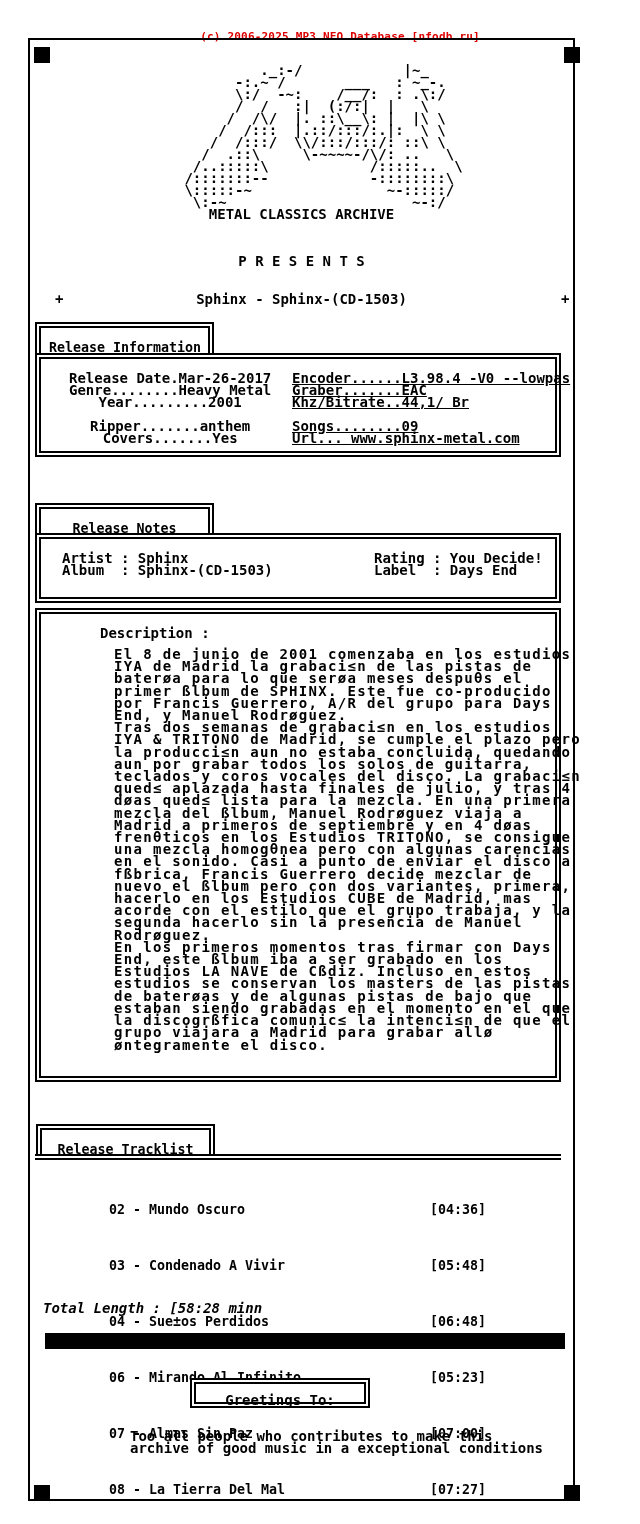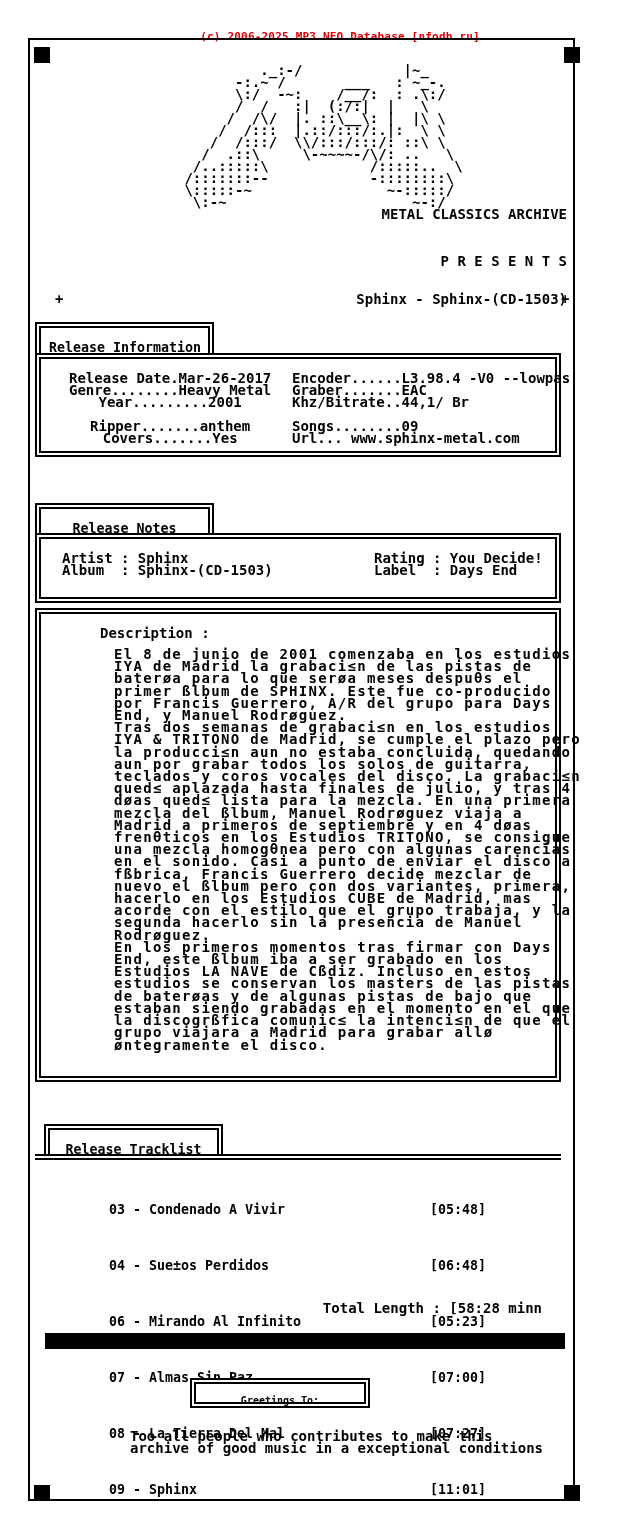--- a/index.html
+++ b/index.html
@@ -36,74 +36,74 @@
   }
   .corner-square {
     width: 7px; height: 7px;
     background: #000;
   }
   .sq-tl { left: 14px;  top: 27px; }
   .sq-tr { left: 544px; top: 27px; }
   .sq-bl { left: 14px;  top: 1465px; }
   .sq-br { left: 544px; top: 1465px; }
   .ascii-art { left: 148px; top: 36px; }
-  .center-line { left: 8px; width: 547px; text-align: right; }
+  .center-line { left: 8px; width: 547px; text-align: center; }
   .archive-name { top: 180px; }
   .presents { top: 227px; }
   .title-row { top: 265px; }
   .plus-left  { left: 27px;  top: 265px; }
   .plus-right { left: 533px; top: 265px; }
   .tab {
     width: 179px; height: 36px;
     border: 6px double #000;
     border-bottom: none;
     background: #fff;
     text-align: center;
     font-size: 13.3px;
     line-height: 24px;
     font-weight: bold;
     white-space: pre;
   }
   .dbox { border: 6px double #000; background: #fff; }
   .info-tab  { left: 15px; top: 302px; }
   .info-box  { left: 15px; top: 333px; width: 526px; height: 104px; }
   .info-left  { left: 41px;  top: 344px; text-align: center; }
-  .info-right { left: 264px; top: 344px; }
+  .info-right { left: 264px; top: 344px; text-decoration: underline; }
   .notes-tab { left: 15px; top: 483px; height: 30px; }
   .notes-box { left: 15px; top: 513px; width: 526px; height: 70px; }
   .notes-left  { left: 34px;  top: 524px; }
   .notes-right { left: 346px; top: 524px; }
   .desc-box { left: 15px; top: 588px; width: 526px; height: 474px; }
   .desc-heading { left: 72px; top: 599px; }
   .desc-body {
     left: 86px; top: 620px;
     line-height: 12.2px;
     letter-spacing: 1.3px;
   }
-  .tl-tab { left: 24px; top: 1104px; height: 30px; }
+  .tl-tab { left: 16px; top: 1104px; height: 30px; }
   .tl-divider {
     left: 15px; top: 1134px;
     width: 526px; height: 0;
     border-top: 6px double #000;
   }
   .tracks { left: 57px; top: 1152px; width: 441px; }
   .track-row {
     display: flex;
     justify-content: space-between;
     font-size: 13.3px;
     line-height: 12px;
     white-space: pre;
   }
-  .total-length { left: 15px; top: 1274px; width: 515px; text-align: right; }
+  .total-length { left: 15px; top: 1274px; width: 515px; text-align: left; font-style: italic; }
   .thick-bar { left: 25px; top: 1313px; width: 520px; height: 7px; background: #000; }
   .greet-box {
     left: 170px; top: 1358px;
     width: 180px; height: 30px;
     text-align: center;
-    font-size: 10px;
+    font-size: 14px;
     line-height: 17px;
     white-space: pre;
   }
   .greet-lines { left: 102px; top: 1402px; }
 </style>
 </head>
 <body>
 
 <div class="abs mono red-header">(c) 2006-2025 MP3 NFO Database [nfodb.ru]</div>
 
@@ -188,20 +188,24 @@
 estaban siendo grabadas en el momento en el que
 la discogrßfica comunic≤ la intenci≤n de que el
 grupo viajara a Madrid para grabar allø
 øntegramente el disco.</pre>
 
 <div class="abs tab tl-tab">Release Tracklist</div>
 <div class="abs tl-divider"></div>
 <div class="abs tracks">
 
 
+    <div class="track-row">
+      <span>02 - Mundo Oscuro</span>
+      <span>[04:36]</span>
+    </div>
 
     <div class="track-row">
       <span>03 - Condenado A Vivir</span>
       <span>[05:48]</span>
     </div>
 
     <div class="track-row">
       <span>04 - Sue±os Perdidos</span>
       <span>[06:48]</span>
     </div>

